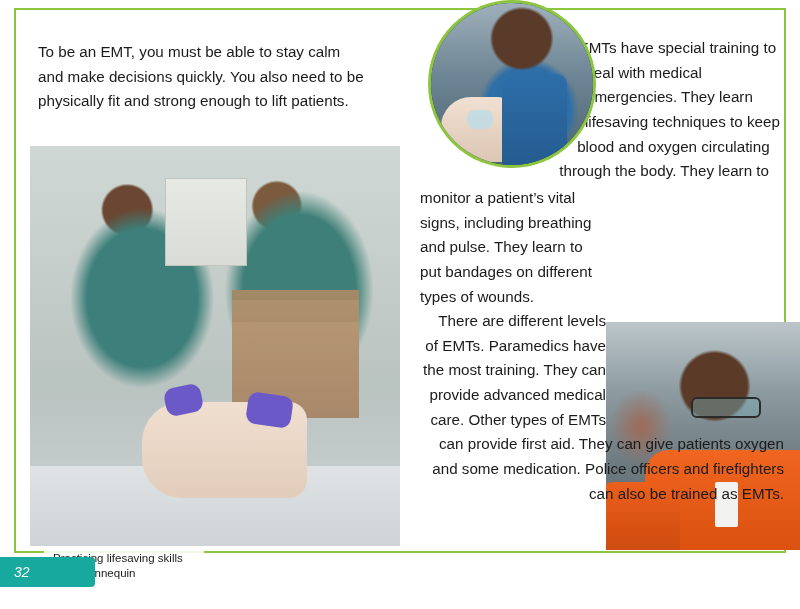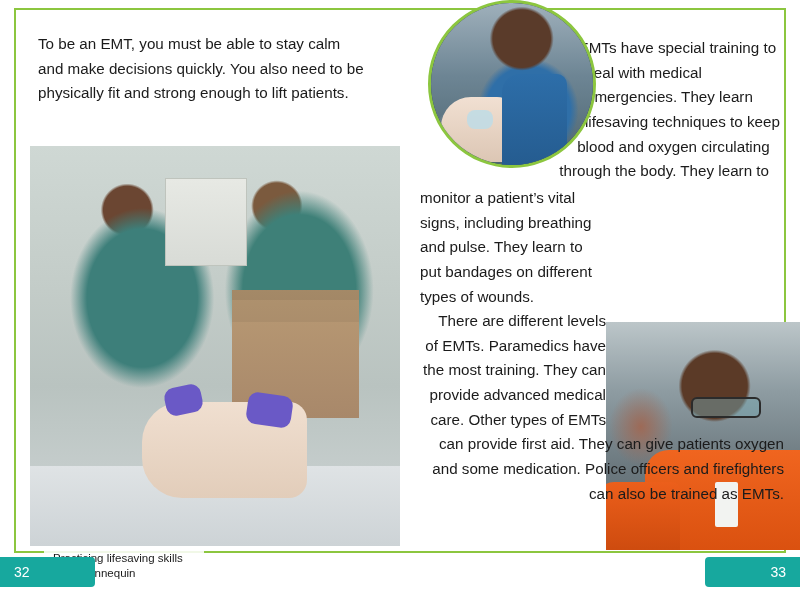--- a/index.html
+++ b/index.html
@@ -53,40 +53,41 @@
     align-items: center;
     color: #ffffff;
     font-size: 14px;
   }
   .footer-left {
     left: 0; width: 95px;
     border-top-right-radius: 4px;
     border-bottom-right-radius: 4px;
     justify-content: flex-start;
     padding-left: 14px;
+    font-style: italic;
   }
   .footer-right {
     right: 0; width: 95px;
     border-top-left-radius: 4px;
     border-bottom-left-radius: 4px;
     justify-content: flex-end;
     padding-right: 14px;
   }
 
   
   .body-text {
     font-size: 15.2px;
     line-height: 1.62;
     color: #1b1b1b;
   }
   .indent { text-indent: 18px; text-align: right; }
 
   .left-text {
     position: absolute;
-    left: 38px; top: 32px;
+    left: 38px; top: 40px;
     width: 330px;
   }
 
   
   .left-photo {
     position: absolute;
     left: 30px; top: 146px;
     width: 374px; height: 400px;
     overflow: hidden;
     background: #c9d3d6;
@@ -271,21 +272,20 @@
     </div>
 
     <div class="caption-box">Practicing lifesaving skills on a mannequin</div>
 
     <div class="footer-bar footer-left">32</div>
   </div>
 
   <div class="page-right">
     <div class="right-border"></div>
 
-    <div class="footer-bar footer-right">33</div>
   </div>
 
   <div class="circle-photo">
     <div class="ph circle-scene">
       <div class="patient"></div>
       <div class="mask"></div>
       <div class="vest"></div>
     </div>
   </div>
 

